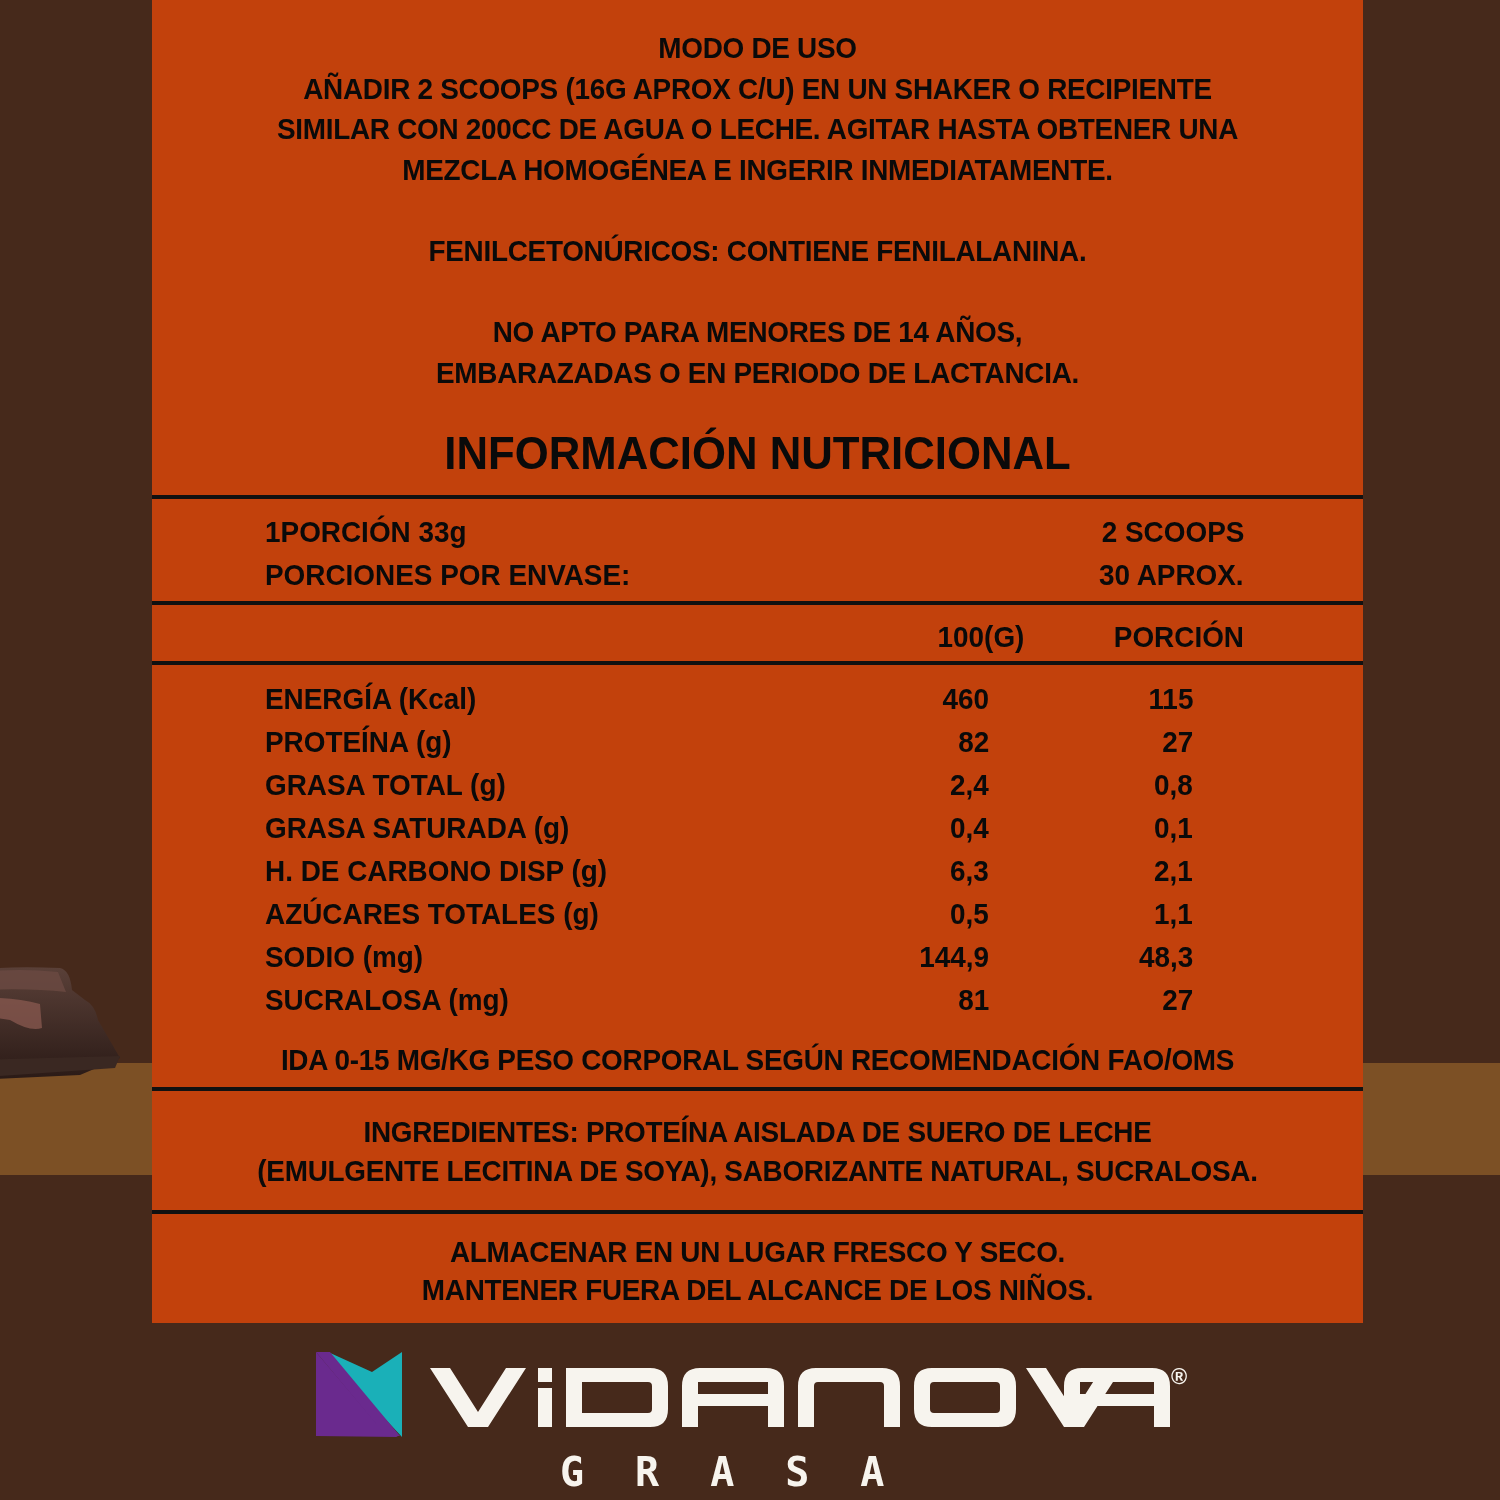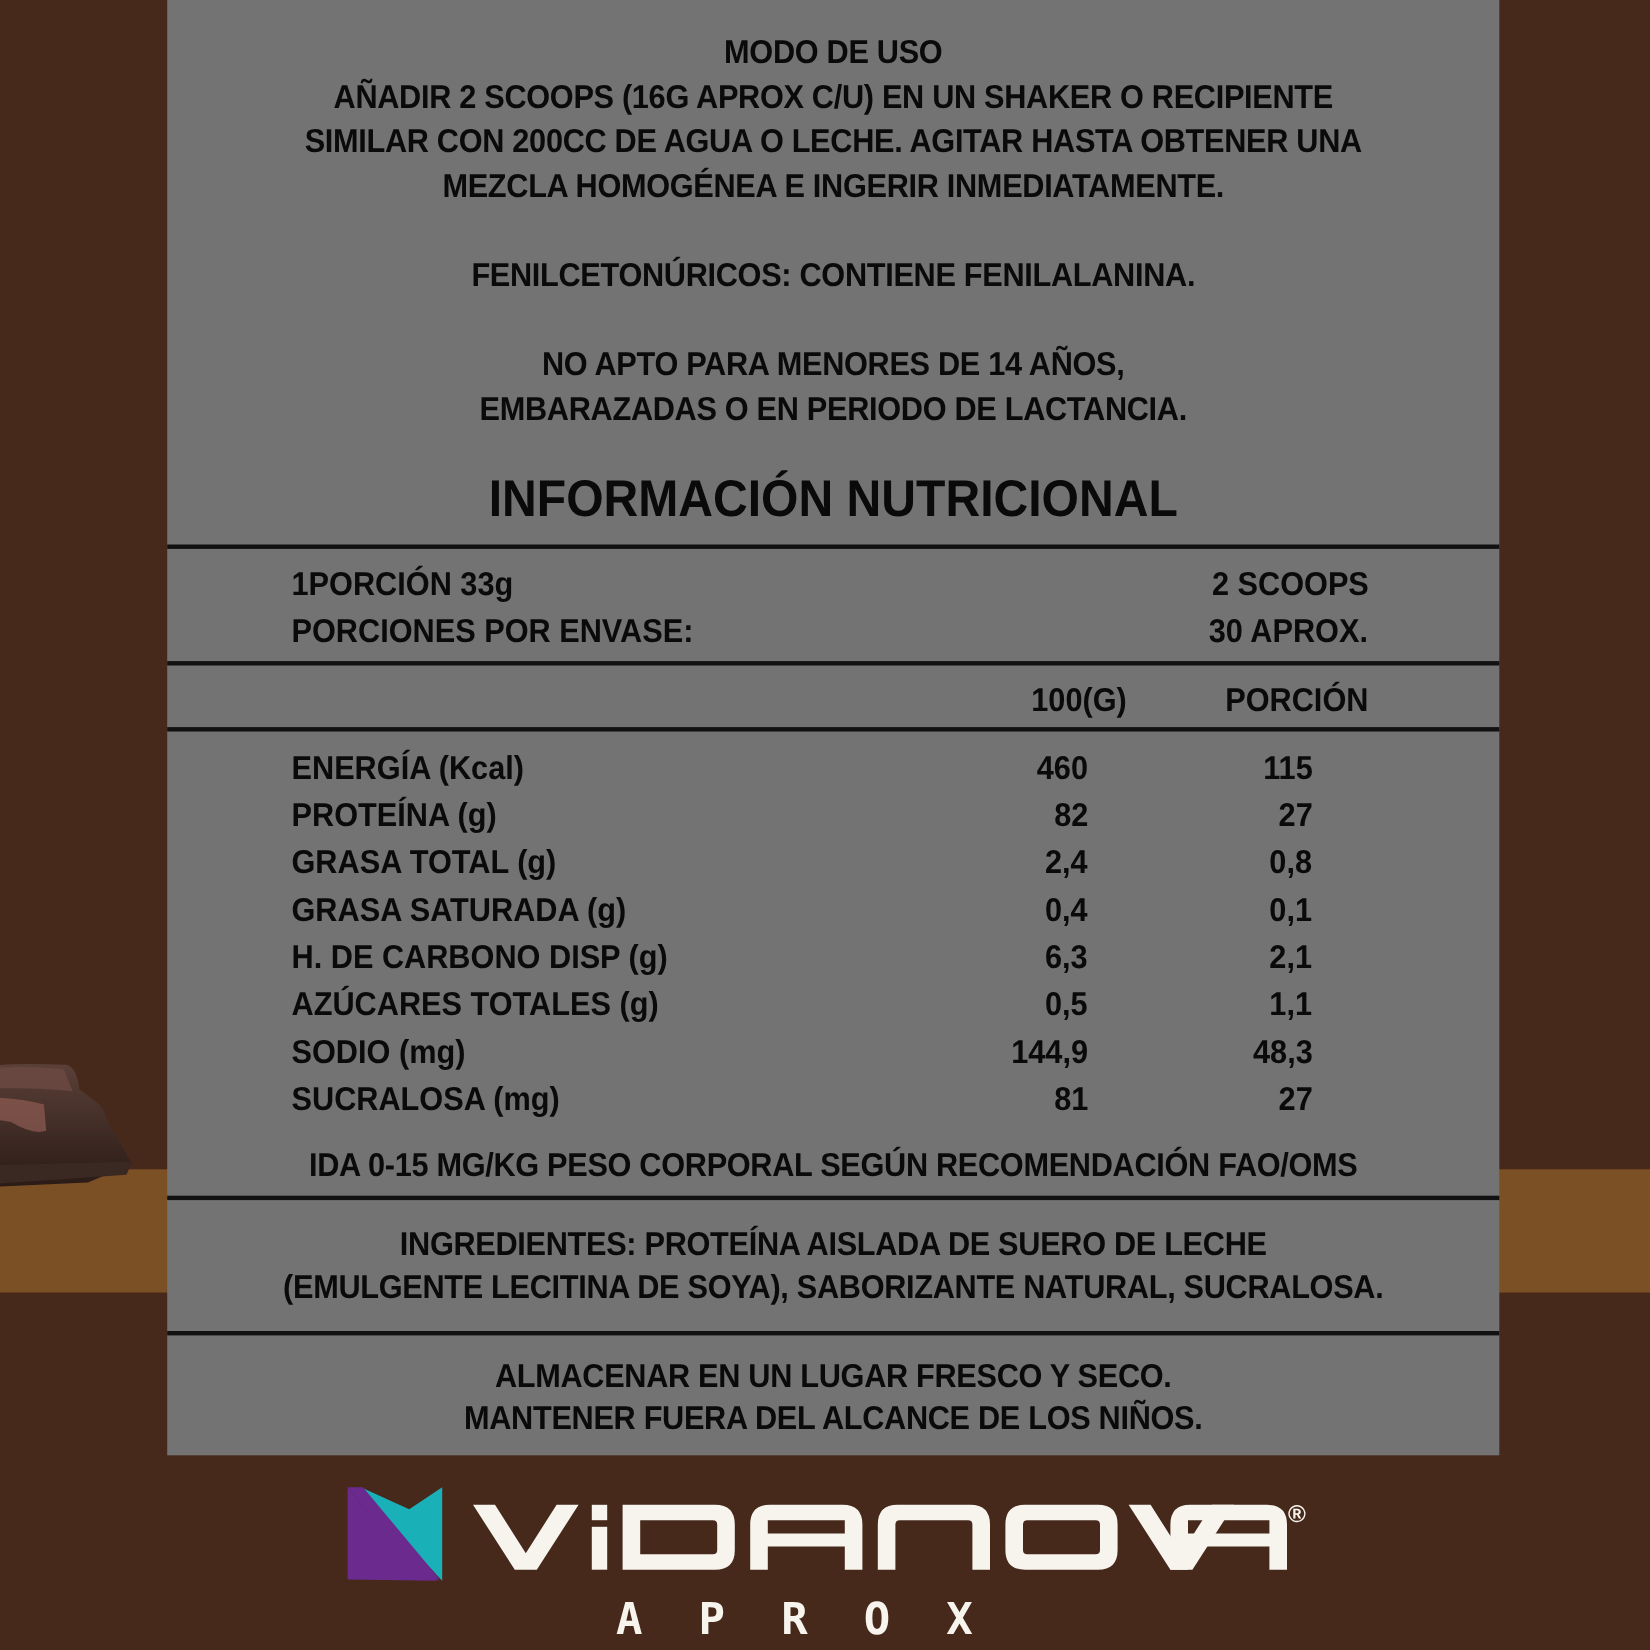--- a/index.html
+++ b/index.html
@@ -12,21 +12,21 @@
   }
   .band {
     position: absolute; left: 0; width: 1500px; top: 1063px; height: 112px;
     background: #7c5025;
   }
   .choco {
     position: absolute; left: -30px; top: 950px; width: 155px; height: 130px;
   }
   .panel {
     position: absolute; left: 152px; top: 0; width: 1211px; height: 1323px;
-    background: #737373;
+    background: #c2410c;
   }
   .t {
     position: absolute; left: 0; width: 100%;
     text-align: center; font-weight: bold;
     font-size: 30px; line-height: 41px;
     letter-spacing: -0.3px;
     transform: scaleX(0.93);
     white-space: nowrap;
   }
   .rule {
@@ -169,14 +169,14 @@
 
       <path d="M932 1368 H998 Q1016 1368 1016 1386 V1409 Q1016 1427 998 1427 H932 Q914 1427 914 1409 V1386 Q914 1368 932 1368 Z M934 1382 Q930 1382 930 1386 V1409 Q930 1413 934 1413 H996 Q1000 1413 1000 1409 V1386 Q1000 1382 996 1382 Z" fill-rule="evenodd"></path>
 
       <polygon points="1026,1368 1046,1368 1074,1412 1102,1368 1122,1368 1084,1427 1064,1427"></polygon>
 
       <path d="M1064 1386 Q1064 1368 1082 1368 H1152 Q1170 1368 1170 1386 V1427 H1154 V1406 H1080 V1427 H1064 Z M1080 1382 V1394 H1154 V1382 Z" fill-rule="evenodd"></path>
     </g>
   </svg>
   <div style="position:absolute; left:1171px; top:1366px; color:#f7f4ee; font-size:22px; font-weight:bold; line-height:22px;">®</div>
 
-  <div style="position:absolute; left:560px; top:1450px; width:380px; color:#f7f4ee; font-family:'DejaVu Sans Mono', monospace; font-weight:bold; font-size:40px; line-height:44px; letter-spacing:51px; white-space:nowrap;">APROX</div>
+  <div style="position:absolute; left:560px; top:1450px; width:380px; color:#f7f4ee; font-family:'DejaVu Sans Mono', monospace; font-weight:bold; font-size:40px; line-height:44px; letter-spacing:51px; white-space:nowrap;">GRASA</div>
 </div>
 
 </body></html>

